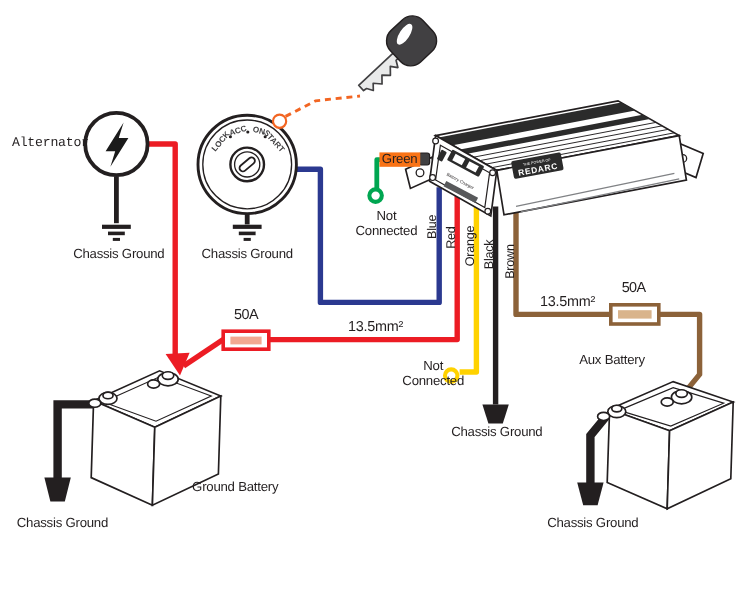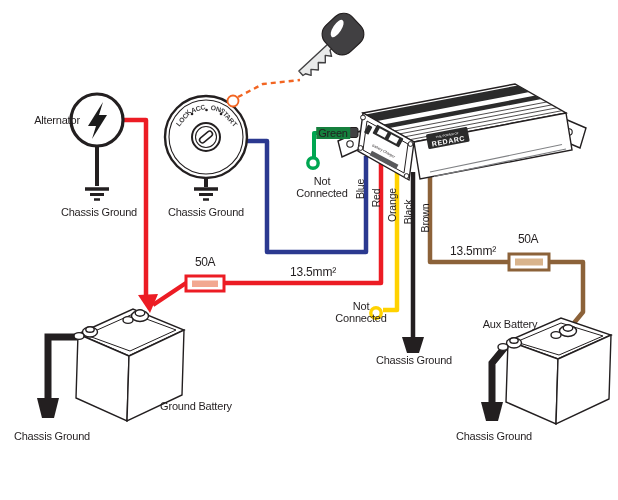--- a/index.html
+++ b/index.html
@@ -4,21 +4,21 @@
 <style>
   html,body{margin:0;padding:0;background:#ffffff;}
   #canvas{position:relative;width:618px;height:500px;background:#ffffff;overflow:hidden;
           font-family:"Liberation Sans","DejaVu Sans",sans-serif;color:#231f20;}
   #diagram-svg{position:absolute;left:0;top:0;}
   .lbl{position:absolute;white-space:nowrap;font-size:11px;letter-spacing:-0.2px;
        color:#231f20;transform:translate(-50%,-50%);line-height:12px;text-align:center;}
   .lbl.small{font-size:12px;}
   .lbl.fuse{font-size:12px;letter-spacing:-0.5px;}
   .lbl.vert{transform:translate(-50%,-50%) rotate(-90deg);font-size:10.5px;}
-  .lbl.onwire{background:#15803d;padding:0 2px;}
+  .lbl.onwire{background:#f97316;padding:0 2px;}
   .lbl.twoline{line-height:11.5px;margin-left:12px;}
 </style>
 </head>
 <body>
 
 <div id="canvas">
 
   <svg id="diagram-svg" width="618" height="500" viewBox="0 0 618 500">
 
     <g fill="none" stroke="#EC1C24" stroke-width="4.5" stroke-linejoin="round">
@@ -192,21 +192,21 @@
         <ellipse cx="503" cy="347" rx="5" ry="3.4"></ellipse>
       </g>
       <g>
         <ellipse cx="568" cy="331" rx="8.5" ry="5.5"></ellipse>
         <ellipse cx="568" cy="328" rx="4.8" ry="3.2"></ellipse>
         <ellipse cx="556" cy="335" rx="5" ry="3.4"></ellipse>
       </g>
     </g>
   </svg>
 
-  <div class="lbl" style="left:57px;top:120px;">Alternator</div>
+  <div class="lbl" style="left:42px;top:120px;font-family:Liberation Mono, monospace;">Alternator</div>
   <div class="lbl" style="left:99px;top:212px;">Chassis Ground</div>
   <div class="lbl" style="left:206px;top:212px;">Chassis Ground</div>
 
   <div class="lbl onwire" style="left:333px;top:133px;">Green</div>
   <div class="lbl twoline" style="left:310px;top:187px;">
     <div>Not</div>
     <div>Connected</div>
   </div>
 
   <div class="lbl vert" style="left:360px;top:189px;">Blue</div>
@@ -220,18 +220,18 @@
   <div class="lbl fuse" style="left:528px;top:239px;">50A</div>
   <div class="lbl small" style="left:473px;top:251px;">13.5mm²</div>
 
   <div class="lbl twoline" style="left:349px;top:312px;">
     <div>Not</div>
     <div>Connected</div>
   </div>
 
   <div class="lbl" style="left:414px;top:360px;">Chassis Ground</div>
 
-  <div class="lbl" style="left:510px;top:324px;">Aux Battery</div>
+  <div class="lbl" style="left:510px;top:300px;">Aux Battery</div>
   <div class="lbl" style="left:196px;top:406px;">Ground Battery</div>
   <div class="lbl" style="left:52px;top:436px;">Chassis Ground</div>
   <div class="lbl" style="left:494px;top:436px;">Chassis Ground</div>
 
 </div>
 
 </body></html>

